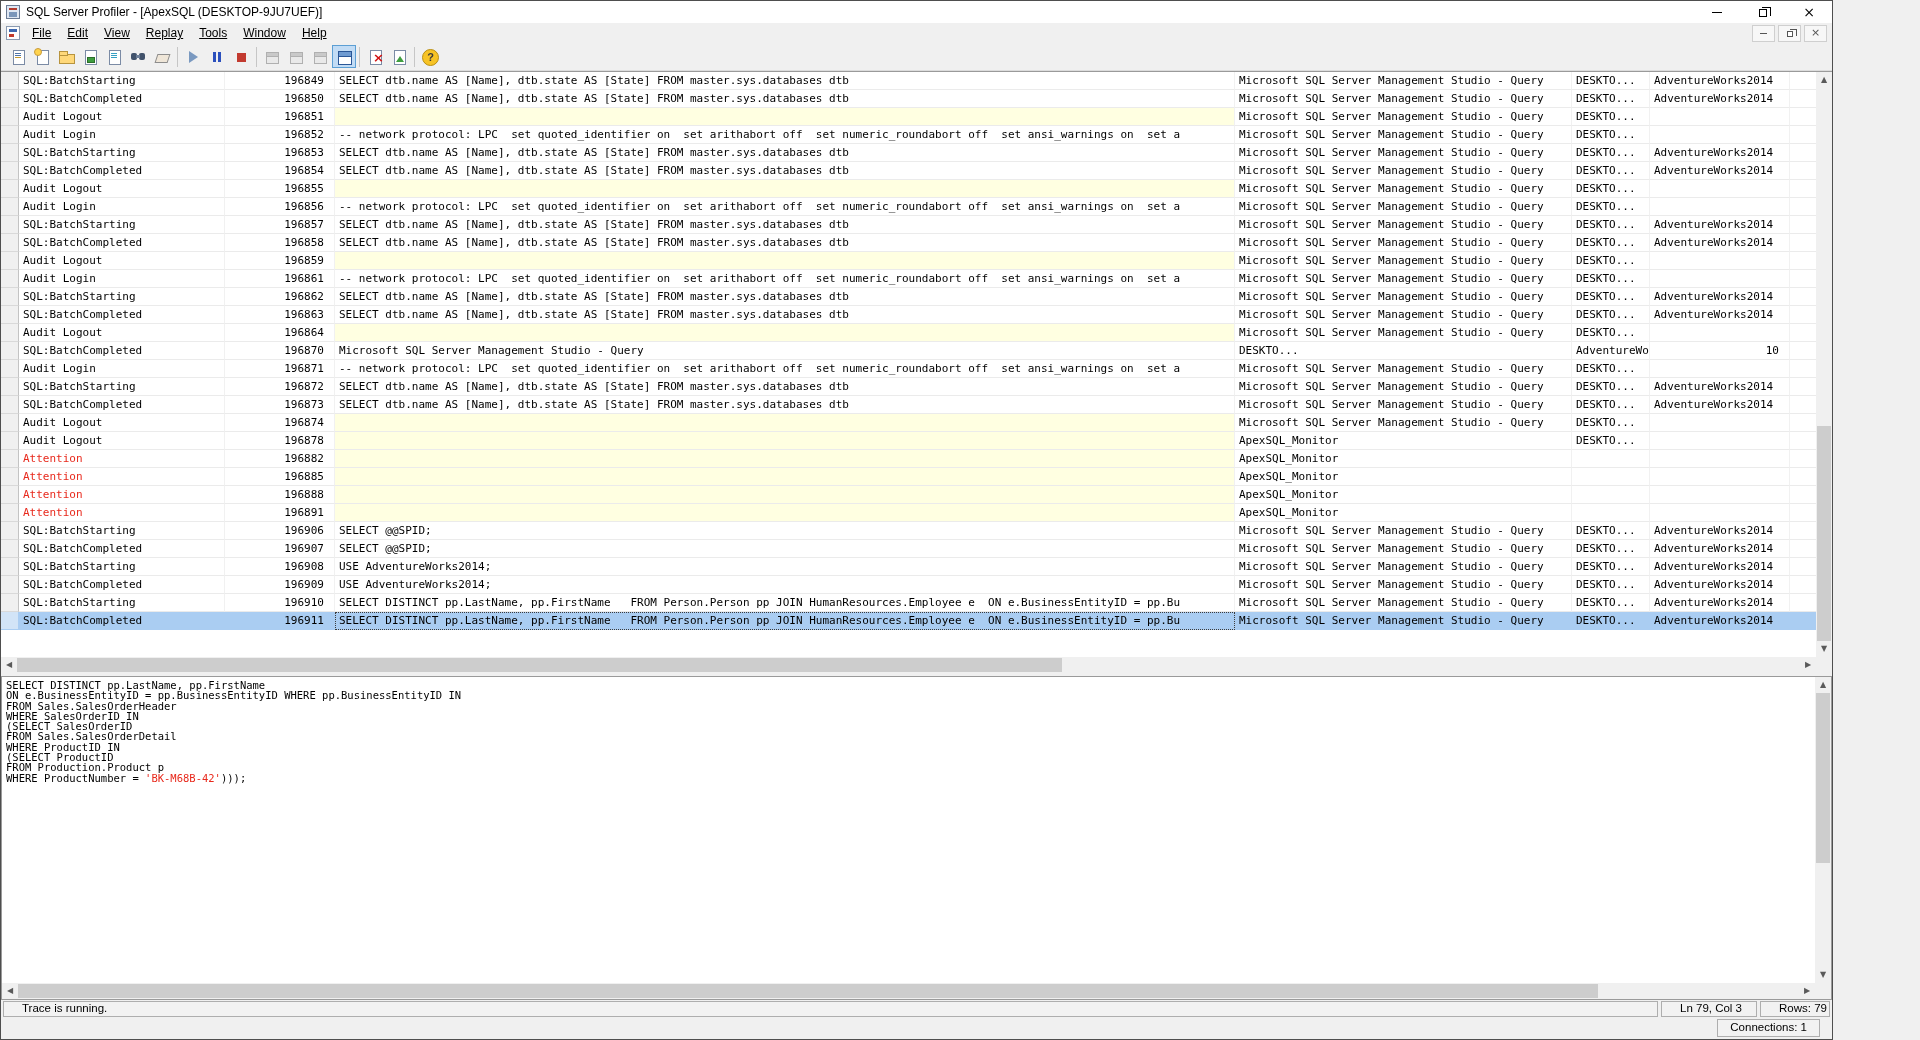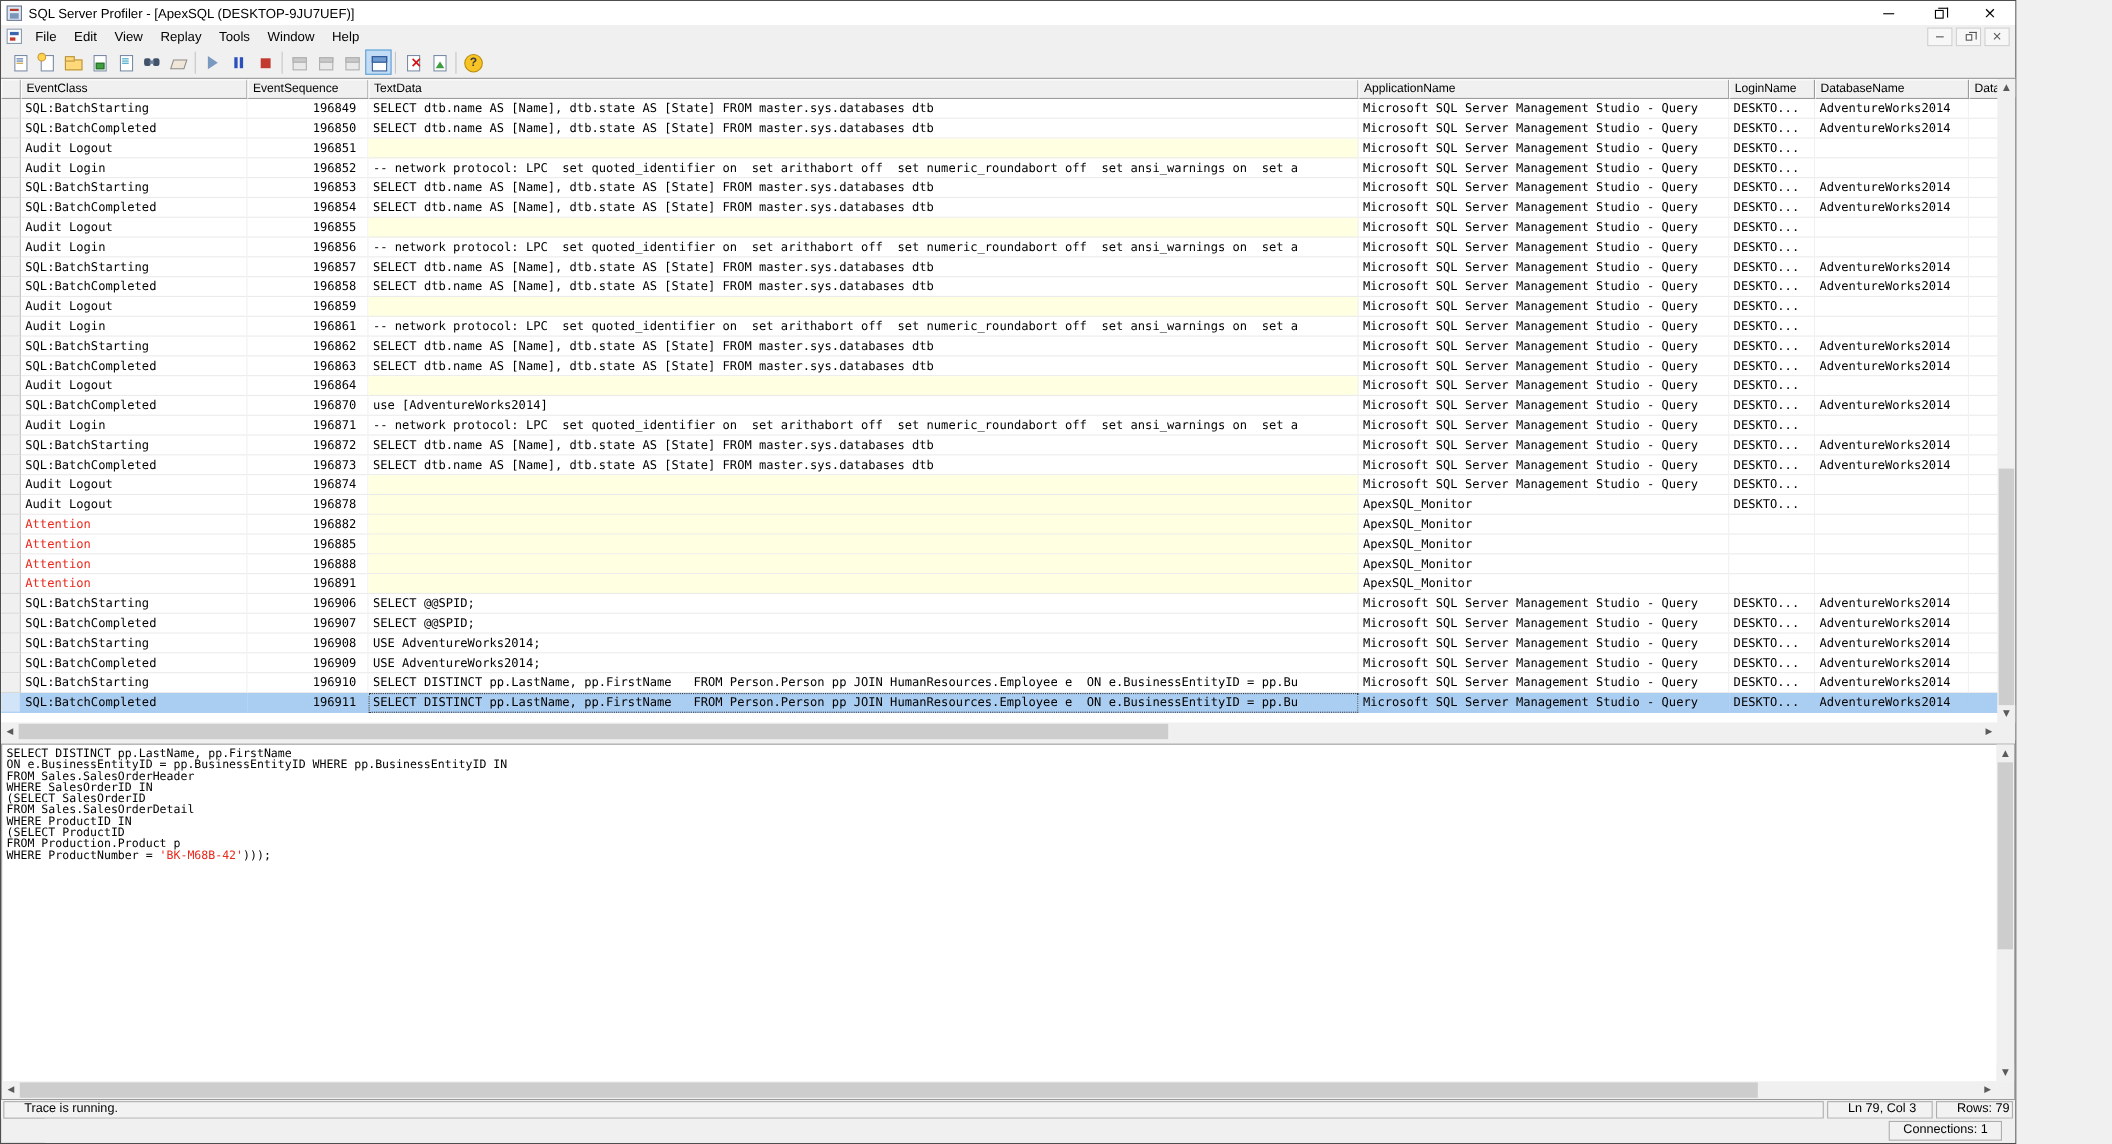--- a/index.html
+++ b/index.html
@@ -18,21 +18,21 @@
   .glyph-min { width:10px; height:1px; background:#000; display:block; }
   .glyph-restore { width:8px; height:8px; border:1px solid #000; position:relative; display:block; background:#fff; margin-top:2px; }
   .glyph-restore::before { content:""; position:absolute; left:2px; top:-3px; width:8px; height:8px; border:1px solid #000; border-left:none; border-bottom:none; }
   .glyph-close { font-size:14px; line-height:14px; font-family:"DejaVu Sans",sans-serif; }
 
   
   .menubar { height:20px; display:flex; align-items:center; background:#f0f0f0; flex:none; }
   .mdi-doc-icon { width:14px; height:14px; margin:0 4px 0 5px; background:#fdfdfd; border:1px solid #8a9ab0; position:relative; }
   .mdi-doc-icon::before { content:""; position:absolute; left:2px; top:2px; width:8px; height:3px; background:#3c67b0; }
   .mdi-doc-icon::after { content:""; position:absolute; left:2px; top:7px; width:5px; height:3px; background:#c0392b; }
-  .menu-item { font-size:12px; padding:3px 8px; cursor:default; }
+  .menu-item { font-size:12px; padding:3px 8px; cursor:default;text-decoration:underline; }
   .mdi-controls { margin-left:auto; display:flex; gap:3px; padding-right:5px; }
   .mdi-btn { width:23px; height:17px; background:#f7f7f7; border:1px solid #cfcfcf; display:flex; align-items:center; justify-content:center; color:#555; }
   .mdi-btn .glyph-min { width:7px; background:#555; }
   .mdi-btn .glyph-restore { width:6px; height:6px; border-color:#555; }
   .mdi-btn .glyph-restore::before { width:6px; height:6px; border-color:#555; }
   .mdi-btn .glyph-close { font-size:11px; color:#555; }
 
   
   .toolbar { height:28px; display:flex; align-items:center; padding-left:5px; background:#f0f0f0; border-bottom:1px solid #dcdcdc; flex:none; }
   .tb-btn { width:24px; height:23px; display:flex; align-items:center; justify-content:center; border:1px solid transparent; }
@@ -204,31 +204,20 @@
         <span class="ic ic-chart"></span>
       </div>
       <div class="tb-sep"></div>
       <div class="tb-btn">
         <span class="ic ic-help"></span>
       </div>
     </div>
 
   <div class="grid-frame">
     <div class="grid-content">
-      <div class="grid-header" id="grid-header" style="grid-template-columns: 18px 206px 110px 900px 337px 78px 140px 83px 30px;">
-          <div class="hcell"></div>
-          <div class="hcell">EventClass</div>
-          <div class="hcell">EventSequence</div>
-          <div class="hcell">TextData</div>
-          <div class="hcell">ApplicationName</div>
-          <div class="hcell">LoginName</div>
-          <div class="hcell">DatabaseName</div>
-          <div class="hcell">DatabaseID</div>
-          <div class="hcell">Clie</div>
-        </div>
       <div id="grid-rows">
           <div class="grow normal" style="grid-template-columns: 18px 206px 110px 900px 337px 78px 140px 83px 30px;">
             <div class="gcell sel-gutter"></div>
             <div class="gcell cell-event">SQL:BatchStarting</div>
             <div class="gcell num">196849</div>
             <div class="gcell cell-text">SELECT dtb.name AS [Name], dtb.state AS [State] FROM master.sys.databases dtb</div>
             <div class="gcell cell-app">Microsoft SQL Server Management Studio - Query</div>
             <div class="gcell cell-login">DESKTO...</div>
             <div class="gcell cell-db">AdventureWorks2014</div>
             <div class="gcell num cell-dbid">10</div>
@@ -385,21 +374,20 @@
             <div class="gcell cell-app">Microsoft SQL Server Management Studio - Query</div>
             <div class="gcell cell-login">DESKTO...</div>
             <div class="gcell cell-db"></div>
             <div class="gcell num cell-dbid">10</div>
             <div class="gcell cell-clie"></div>
           </div>
           <div class="grow normal" style="grid-template-columns: 18px 206px 110px 900px 337px 78px 140px 83px 30px;">
             <div class="gcell sel-gutter"></div>
             <div class="gcell cell-event">SQL:BatchCompleted</div>
             <div class="gcell num">196870</div>
-            <div class="gcell cell-text">use [AdventureWorks2014]</div>
             <div class="gcell cell-app">Microsoft SQL Server Management Studio - Query</div>
             <div class="gcell cell-login">DESKTO...</div>
             <div class="gcell cell-db">AdventureWorks2014</div>
             <div class="gcell num cell-dbid">10</div>
             <div class="gcell cell-clie"></div>
           </div>
           <div class="grow normal" style="grid-template-columns: 18px 206px 110px 900px 337px 78px 140px 83px 30px;">
             <div class="gcell sel-gutter"></div>
             <div class="gcell cell-event">Audit Login</div>
             <div class="gcell num">196871</div>

